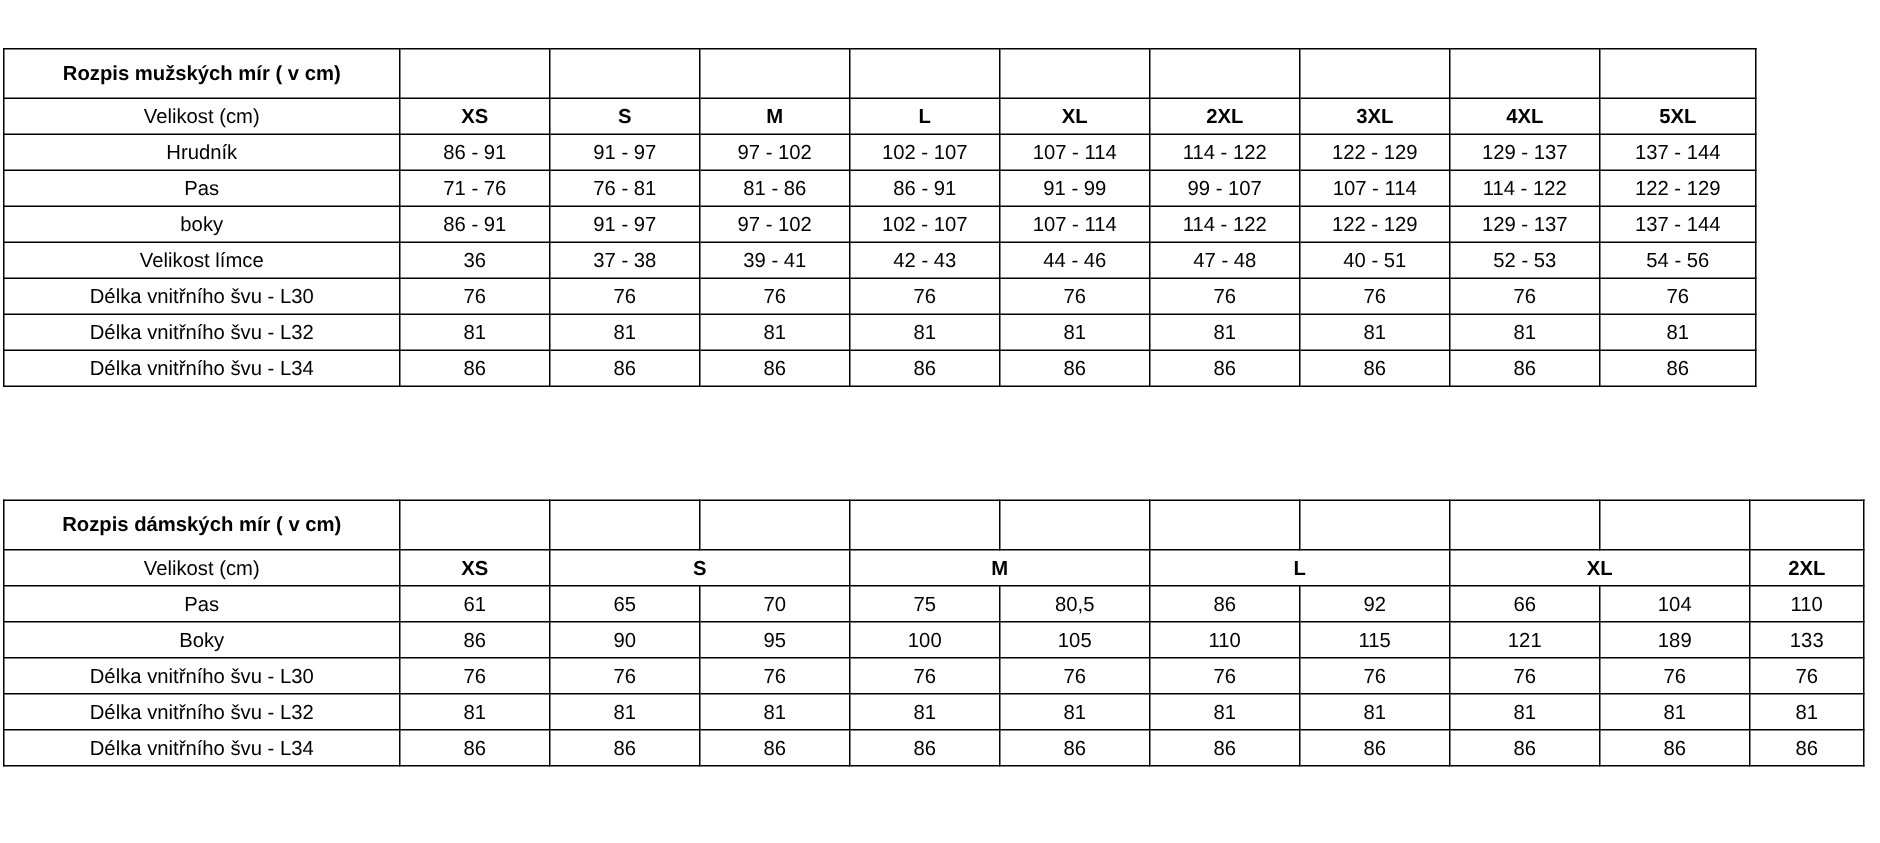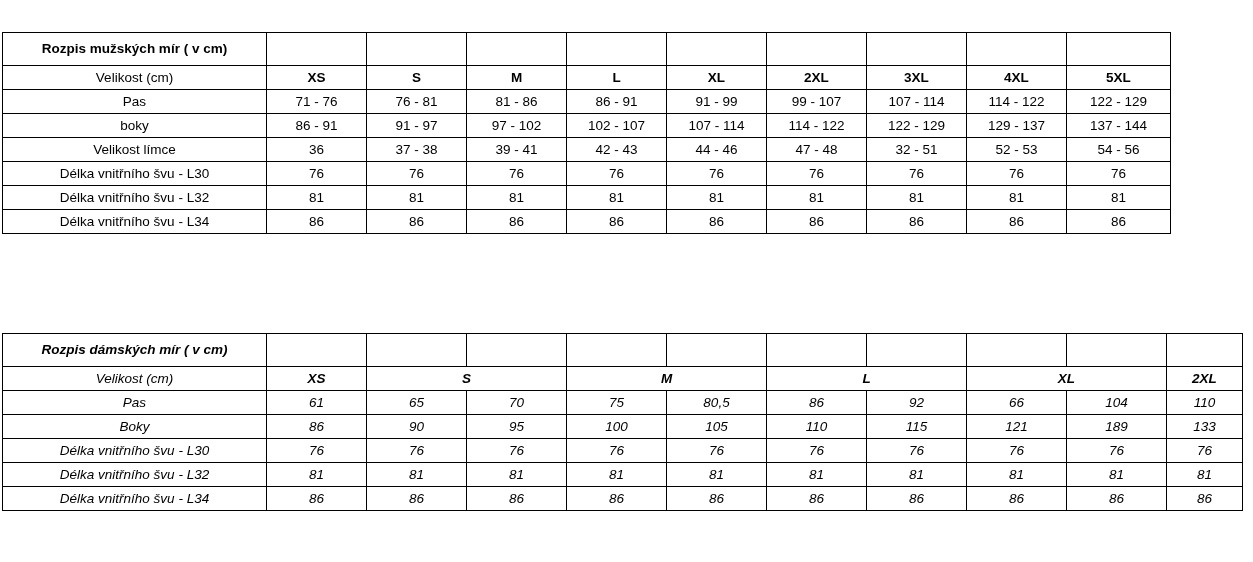--- a/index.html
+++ b/index.html
@@ -60,21 +60,20 @@
     width: 1168px;
   }
   #mens-table tr { height: 24px; }
   #mens-table tr.title-row { height: 33px; }
   
   #womens-table {
     position: absolute;
     left: 2px;
     top: 333px;
     width: 1240px;
-    font-style: italic;
   }
   #womens-table tr { height: 24px; }
   #womens-table tr.title-row { height: 33px; }
 </style>
 </head>
 <body>
 
 <div class="page">
 
   <table class="size-table" id="mens-table">
@@ -109,20 +108,32 @@
       <td class="bold">S</td>
       <td class="bold">M</td>
       <td class="bold">L</td>
       <td class="bold">XL</td>
       <td class="bold">2XL</td>
       <td class="bold">3XL</td>
       <td class="bold">4XL</td>
       <td class="bold">5XL</td>
     </tr>
     <tr>
+      <td class="label">Hrudník</td>
+      <td>86 - 91</td>
+      <td>91 - 97</td>
+      <td>97 - 102</td>
+      <td>102 - 107</td>
+      <td>107 - 114</td>
+      <td>114 - 122</td>
+      <td>122 - 129</td>
+      <td>129 - 137</td>
+      <td>137 - 144</td>
+    </tr>
+    <tr>
       <td class="label">Pas</td>
       <td>71 - 76</td>
       <td>76 - 81</td>
       <td>81 - 86</td>
       <td>86 - 91</td>
       <td>91 - 99</td>
       <td>99 - 107</td>
       <td>107 - 114</td>
       <td>114 - 122</td>
       <td>122 - 129</td>
@@ -140,21 +151,21 @@
       <td>137 - 144</td>
     </tr>
     <tr>
       <td class="label">Velikost límce</td>
       <td>36</td>
       <td>37 - 38</td>
       <td>39 - 41</td>
       <td>42 - 43</td>
       <td>44 - 46</td>
       <td>47 - 48</td>
-      <td>32 - 51</td>
+      <td>40 - 51</td>
       <td>52 - 53</td>
       <td>54 - 56</td>
     </tr>
     <tr>
       <td class="label">Délka vnitřního švu - L30</td>
       <td>76</td>
       <td>76</td>
       <td>76</td>
       <td>76</td>
       <td>76</td>

